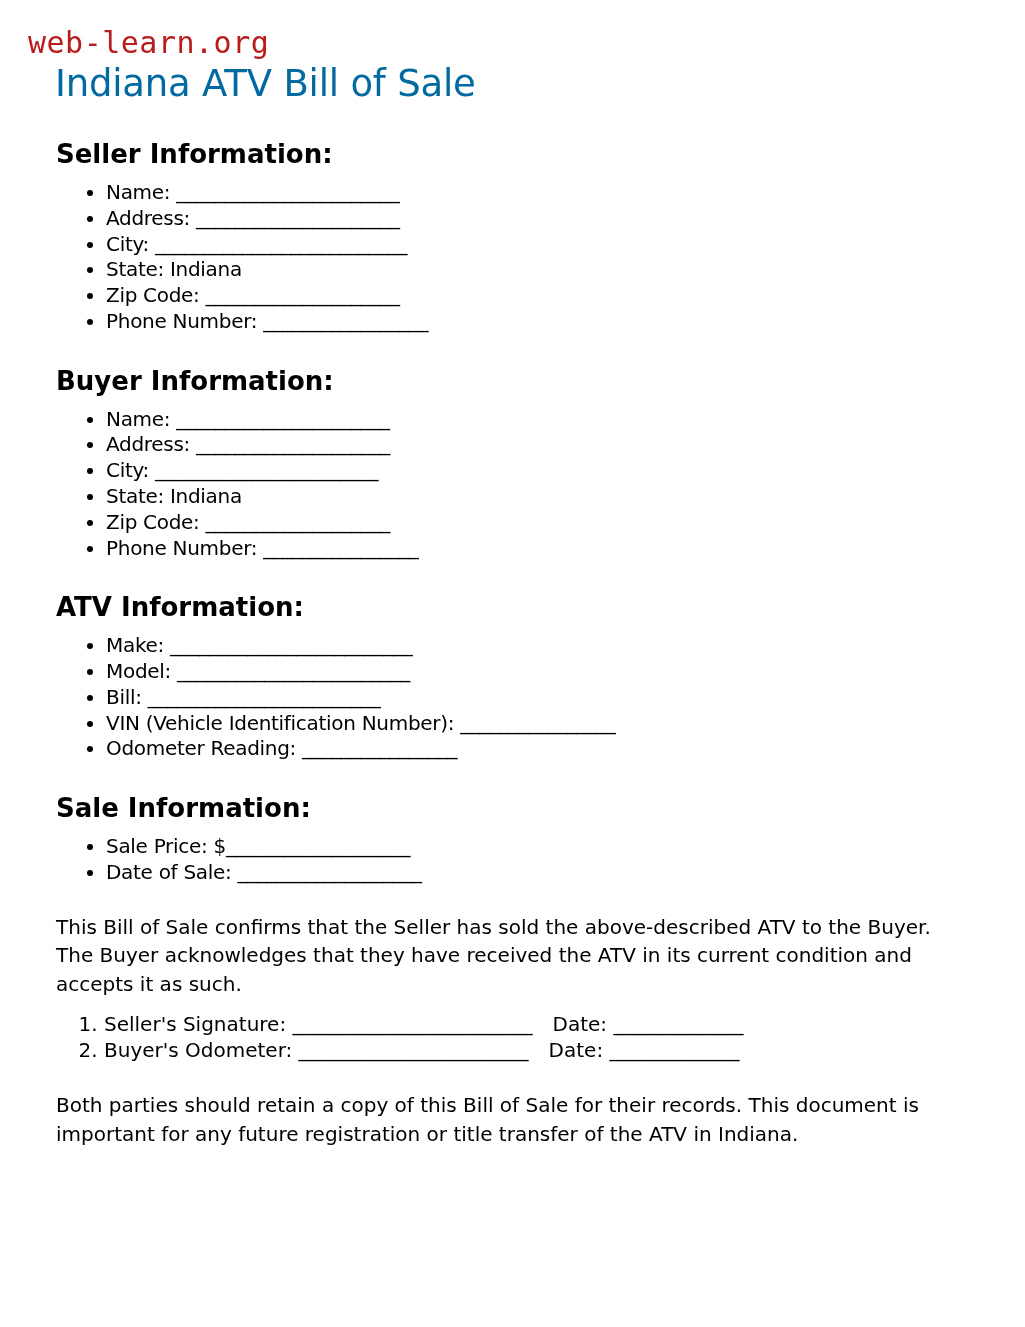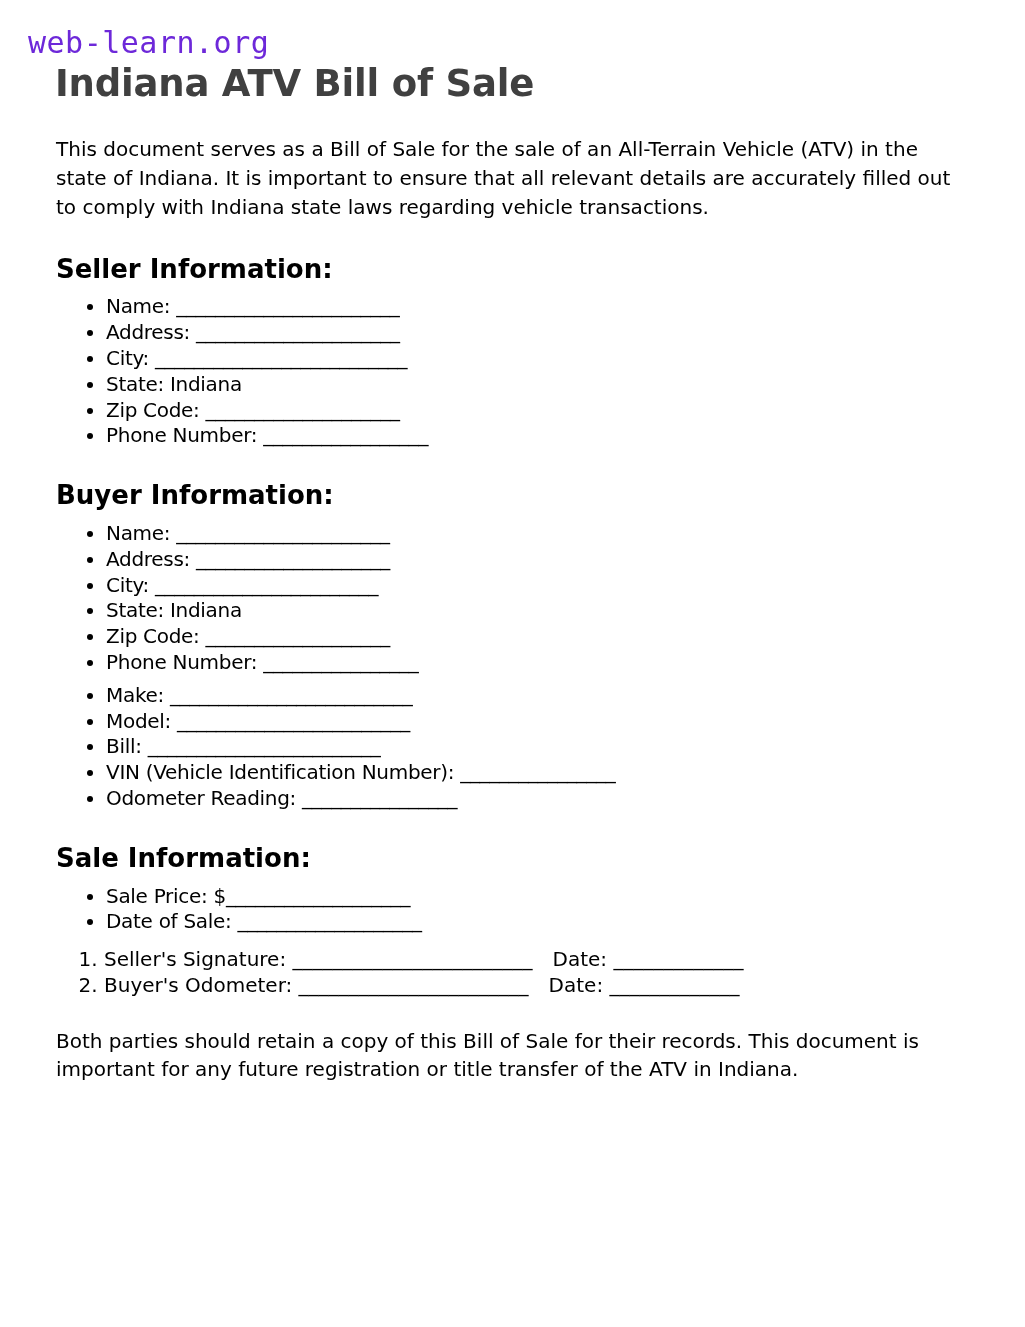--- a/index.html
+++ b/index.html
@@ -18,31 +18,31 @@
     width: 1025px;
     min-height: 1327px;
     box-sizing: border-box;
     padding: 26px 45px 60px 28px;
     background: #ffffff;
   }
   .site-name {
     font-family: "DejaVu Sans Mono", monospace;
     font-size: 30px;
     font-weight: 400;
-    color: #6d28d9;
+    color: #b91c1c;
     letter-spacing: 0.5px;
     line-height: 1.1;
     margin: 0 0 0 0;
     padding-left: 0px;
     white-space: pre;
   }
   .doc-title {
     font-size: 37px;
-    font-weight: bold;
-    color: #404040;
+    font-weight: normal;
+    color: #0369a1;
     line-height: 1.25;
     margin: 2px 0 0 0;
     padding-left: 27px;
     letter-spacing: -0.2px;
   }
   .body-wrap {
     padding-left: 28px;
     padding-right: 20px;
   }
   p.para {
@@ -96,21 +96,20 @@
 </head>
 <body>
 
 <div class="page">
 
   <div class="site-name">web-learn.org</div>
   <h1 class="doc-title">Indiana ATV Bill of Sale</h1>
 
   <div class="body-wrap">
 
-    <p class="para">This document serves as a Bill of Sale for the sale of an All-Terrain Vehicle (ATV) in the state of Indiana. It is important to ensure that all relevant details are accurately filled out to comply with Indiana state laws regarding vehicle transactions.</p>
 
     <h2 class="section">Seller Information:</h2>
     <ul class="fields">
       <li class="blank">Name: _______________________</li>
       <li class="blank">Address: _____________________</li>
       <li class="blank">City: __________________________</li>
       <li class="blank">State: Indiana</li>
       <li class="blank">Zip Code: ____________________</li>
       <li class="blank">Phone Number: _________________</li>
     </ul>
@@ -118,34 +117,36 @@
     <h2 class="section">Buyer Information:</h2>
     <ul class="fields">
       <li class="blank">Name: ______________________</li>
       <li class="blank">Address: ____________________</li>
       <li class="blank">City: _______________________</li>
       <li class="blank">State: Indiana</li>
       <li class="blank">Zip Code: ___________________</li>
       <li class="blank">Phone Number: ________________</li>
     </ul>
 
+    <h2 class="section">ATV Information:</h2>
     <ul class="fields">
       <li class="blank">Make: _________________________</li>
       <li class="blank">Model: ________________________</li>
       <li class="blank">Bill: ________________________</li>
       <li class="blank">VIN (Vehicle Identification Number): ________________</li>
       <li class="blank">Odometer Reading: ________________</li>
     </ul>
 
     <h2 class="section">Sale Information:</h2>
     <ul class="fields">
       <li class="blank">Sale Price: $___________________</li>
       <li class="blank">Date of Sale: ___________________</li>
     </ul>
 
+    <p class="para">This Bill of Sale confirms that the Seller has sold the above-described ATV to the Buyer. The Buyer acknowledges that they have received the ATV in its current condition and accepts it as such.</p>
 
     <ol class="sigs">
       <li><span>Seller's Signature: ________________________</span><span class="sig-gap"></span><span class="sig-date">Date: _____________</span></li>
       <li><span>Buyer's Odometer: _______________________</span><span class="sig-gap"></span><span class="sig-date">Date: _____________</span></li>
     </ol>
 
     <p class="para">Both parties should retain a copy of this Bill of Sale for their records. This document is important for any future registration or title transfer of the ATV in Indiana.</p>
 
   </div>
 </div>

